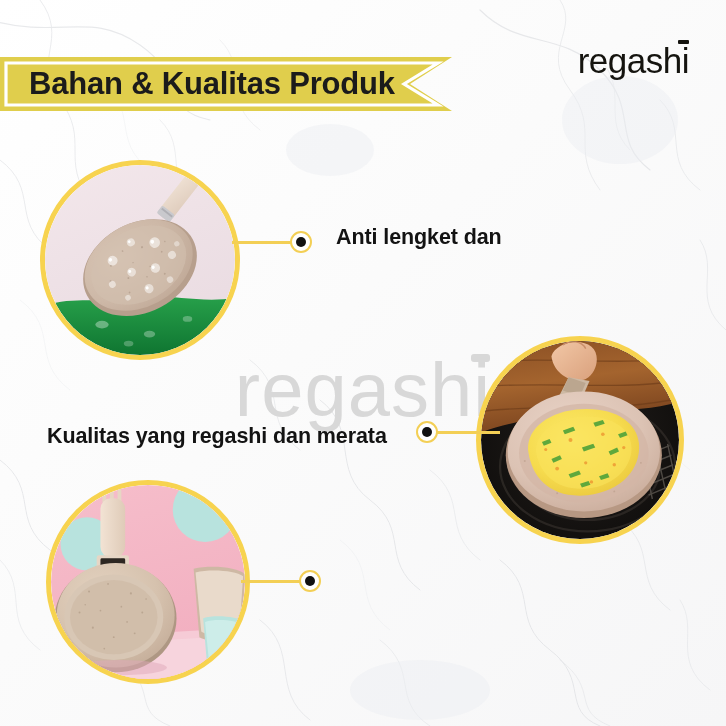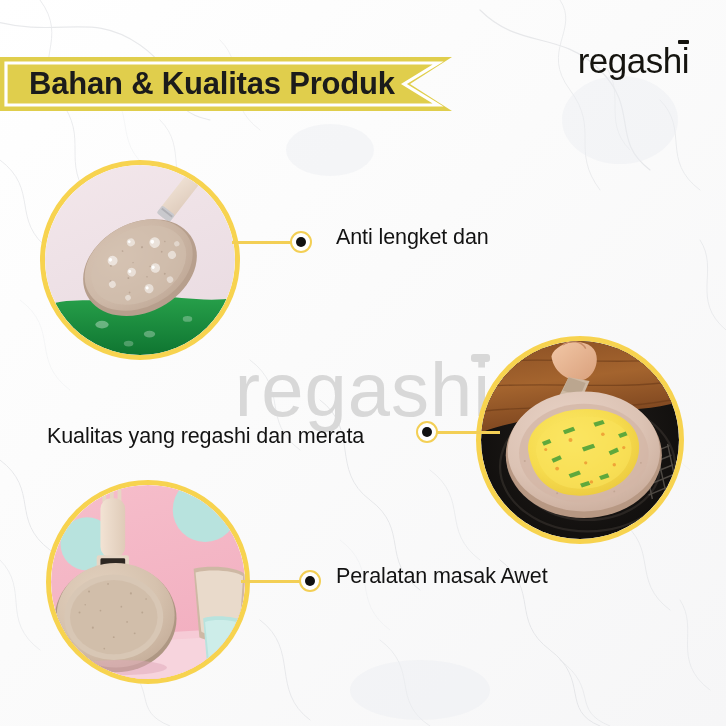--- a/index.html
+++ b/index.html
@@ -157,22 +157,22 @@
 
   
   .feature-text {
     position: absolute;
     z-index: 4;
     color: #131313;
     font-size: 21.5px;
     line-height: 31px;
     letter-spacing: -0.1px;
   }
-  .feature-text .b { font-weight: normal; }
-  .feature-text .r { font-weight: normal; }
+  .feature-text .b { font-weight: bold; }
+  .feature-text .r { font-weight: bold; }
 
   #feature-text-1 { left: 336px; top: 222px; width: 330px; }
   #feature-text-2 { left: 47px;  top: 421px; width: 380px; white-space: nowrap; }
   #feature-text-3 { left: 336px; top: 561px; width: 330px; }
 </style>
 </head>
 <body>
 
 <svg id="marble-bg" viewBox="0 0 726 726" preserveAspectRatio="none" aria-hidden="true">
   <defs>
@@ -514,16 +514,13 @@
 <div class="feature-text" id="feature-text-2">
   <span class="b">Kualitas</span><span class="r"> yang </span><span class="b">regashi</span><span class="r"> dan </span><span class="b">merata</span>
 </div>
 
 <div class="connector" id="connector-3">
   <div class="conn-line"></div>
   <div class="conn-dot"></div>
 </div>
 
 <div class="feature-text" id="feature-text-3">
-  <div>
-    <span class="b">Peralatan masak Awet</span>
-  </div>
 </div>
 
 </body></html>

